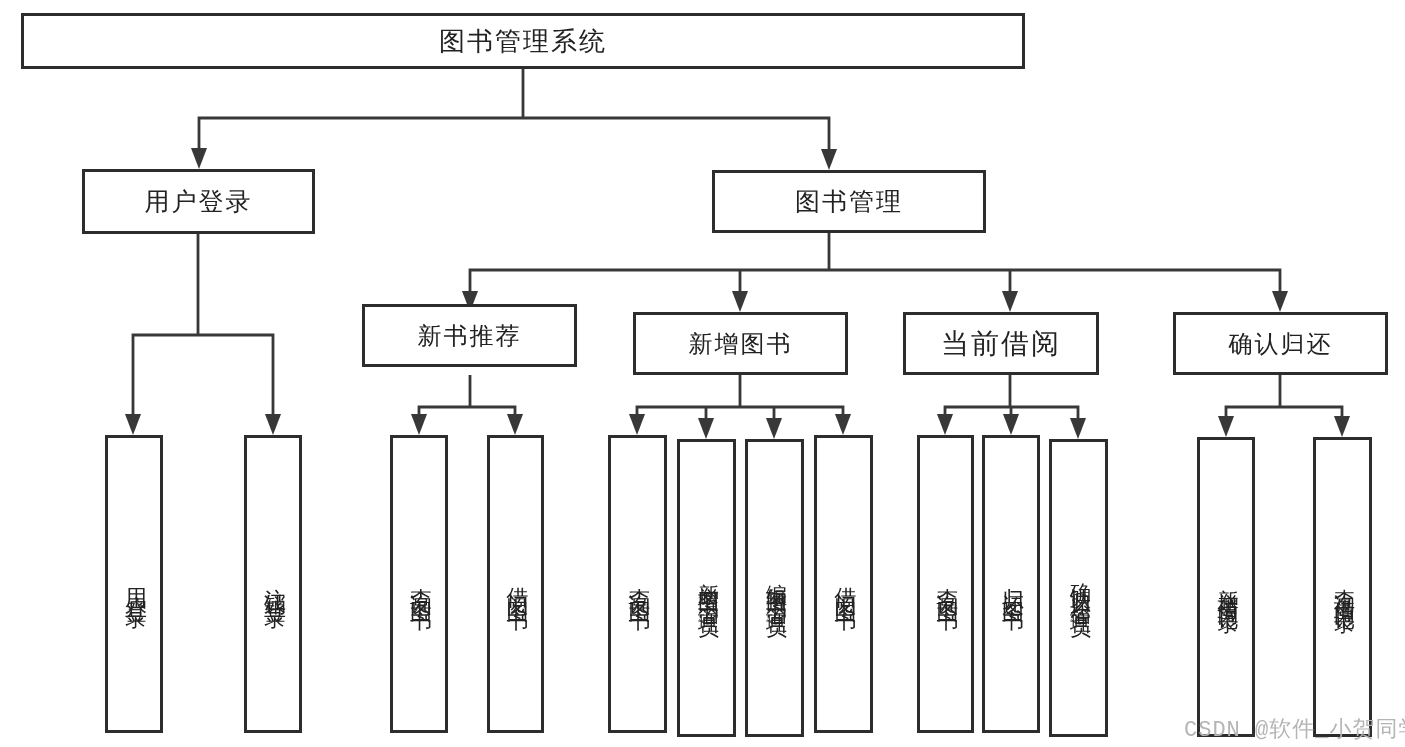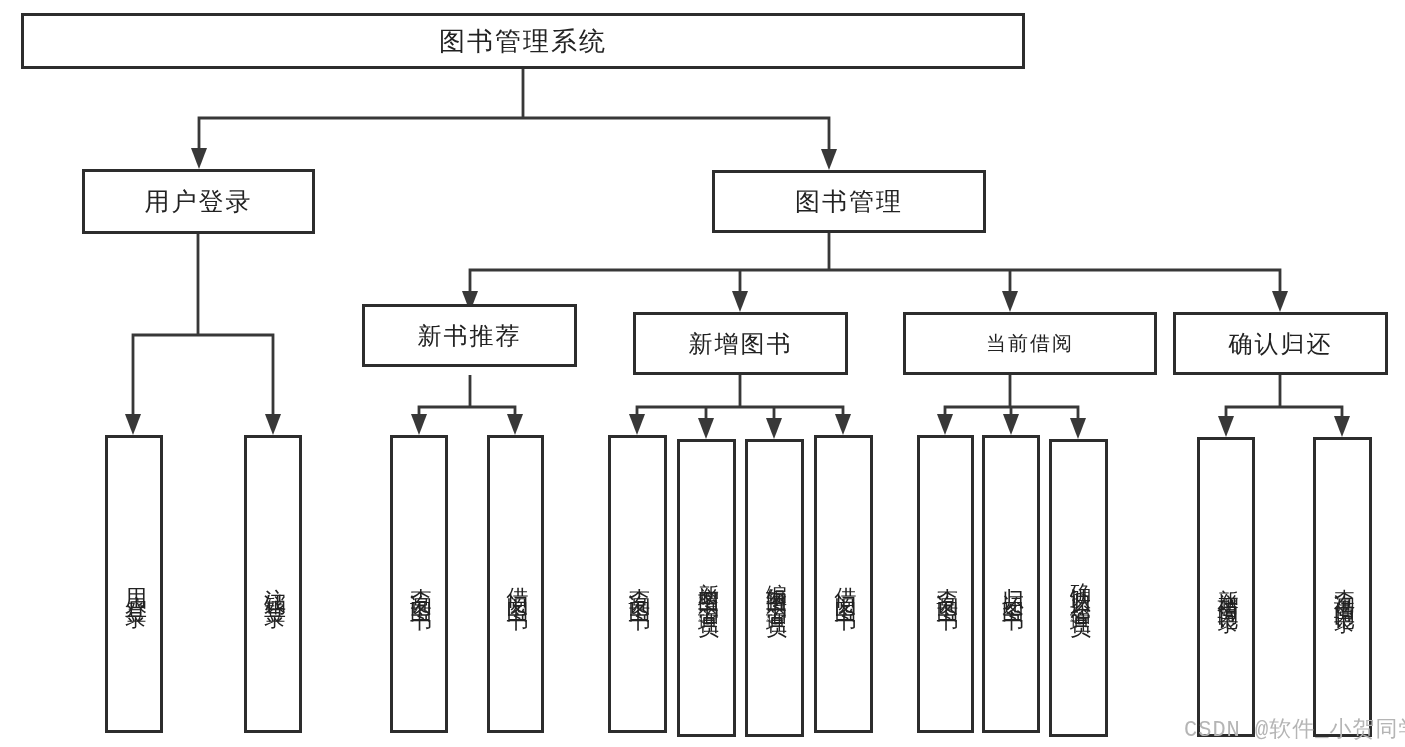--- a/index.html
+++ b/index.html
@@ -104,21 +104,21 @@
   <div class="hbox" style="left:21px;top:13px;width:1004px;height:56px;font-size:26px;">图书管理系统</div>
 
   <div class="hbox" style="left:82px;top:169px;width:233px;height:65px;">用户登录</div>
   <div class="hbox" style="left:712px;top:170px;width:274px;height:63px;">图书管理</div>
 
   <div class="vbox" style="left:105px;top:435px;width:58px;height:298px;">用户登录</div>
   <div class="vbox" style="left:244px;top:435px;width:58px;height:298px;">注销登录</div>
 
   <div class="hbox" style="left:362px;top:304px;width:215px;height:63px;font-size:24px;">新书推荐</div>
   <div class="hbox" style="left:633px;top:312px;width:215px;height:63px;font-size:24px;">新增图书</div>
-  <div class="hbox" style="left:903px;top:312px;width:254px;height:63px;font-size:20px;">当前借阅</div>
+  <div class="hbox" style="left:903px;top:312px;width:196px;height:63px;font-size:28px;">当前借阅</div>
   <div class="hbox" style="left:1173px;top:312px;width:215px;height:63px;font-size:24px;">确认归还</div>
 
   <div class="vbox" style="left:390px;top:435px;width:58px;height:298px;">查询图书</div>
   <div class="vbox" style="left:487px;top:435px;width:57px;height:298px;">借阅图书</div>
 
   <div class="vbox" style="left:608px;top:435px;width:59px;height:298px;">查询图书</div>
   <div class="vbox tight" style="left:677px;top:439px;width:59px;height:298px;">新增图书（管理员）</div>
   <div class="vbox tight" style="left:745px;top:439px;width:59px;height:298px;">编辑图书（管理员）</div>
   <div class="vbox" style="left:814px;top:435px;width:59px;height:298px;">借阅图书</div>
 

